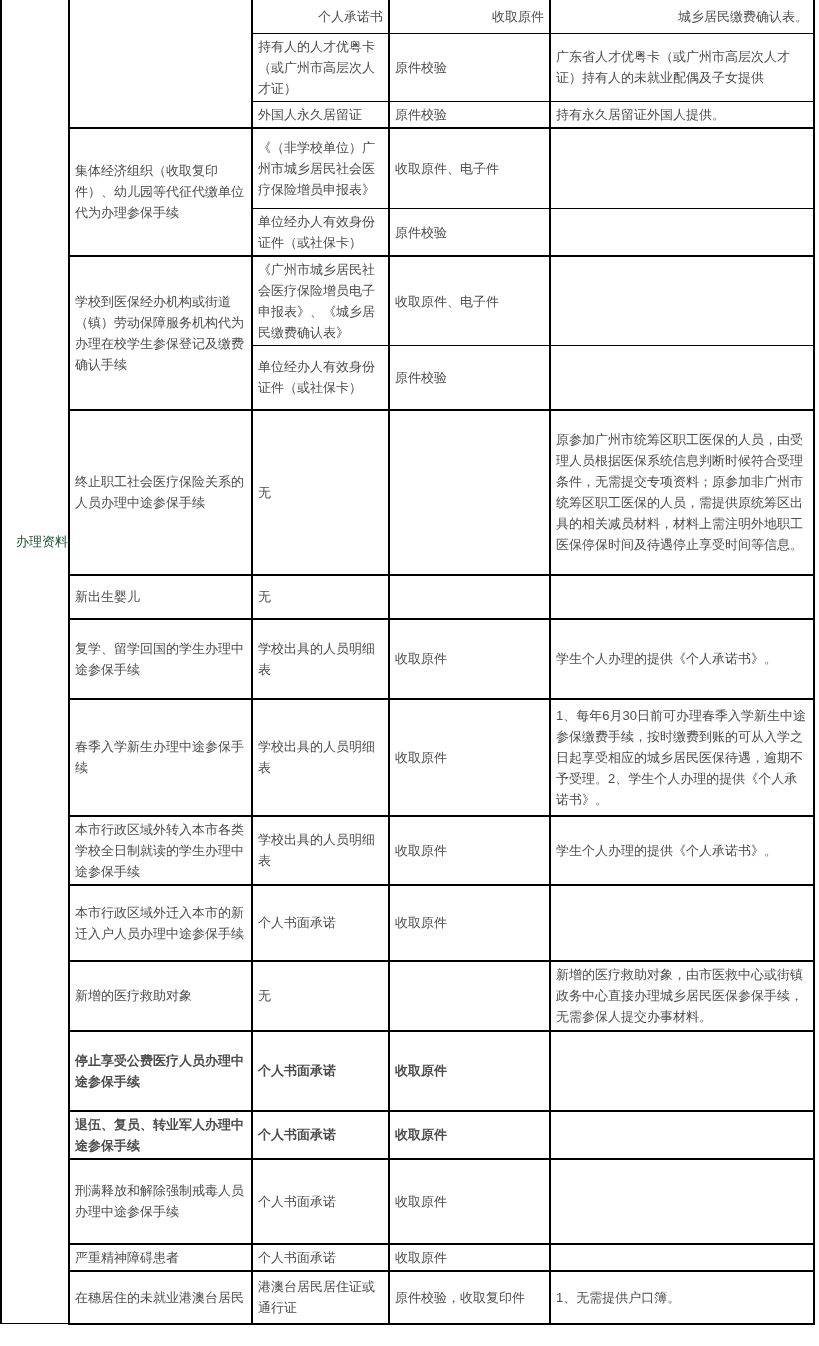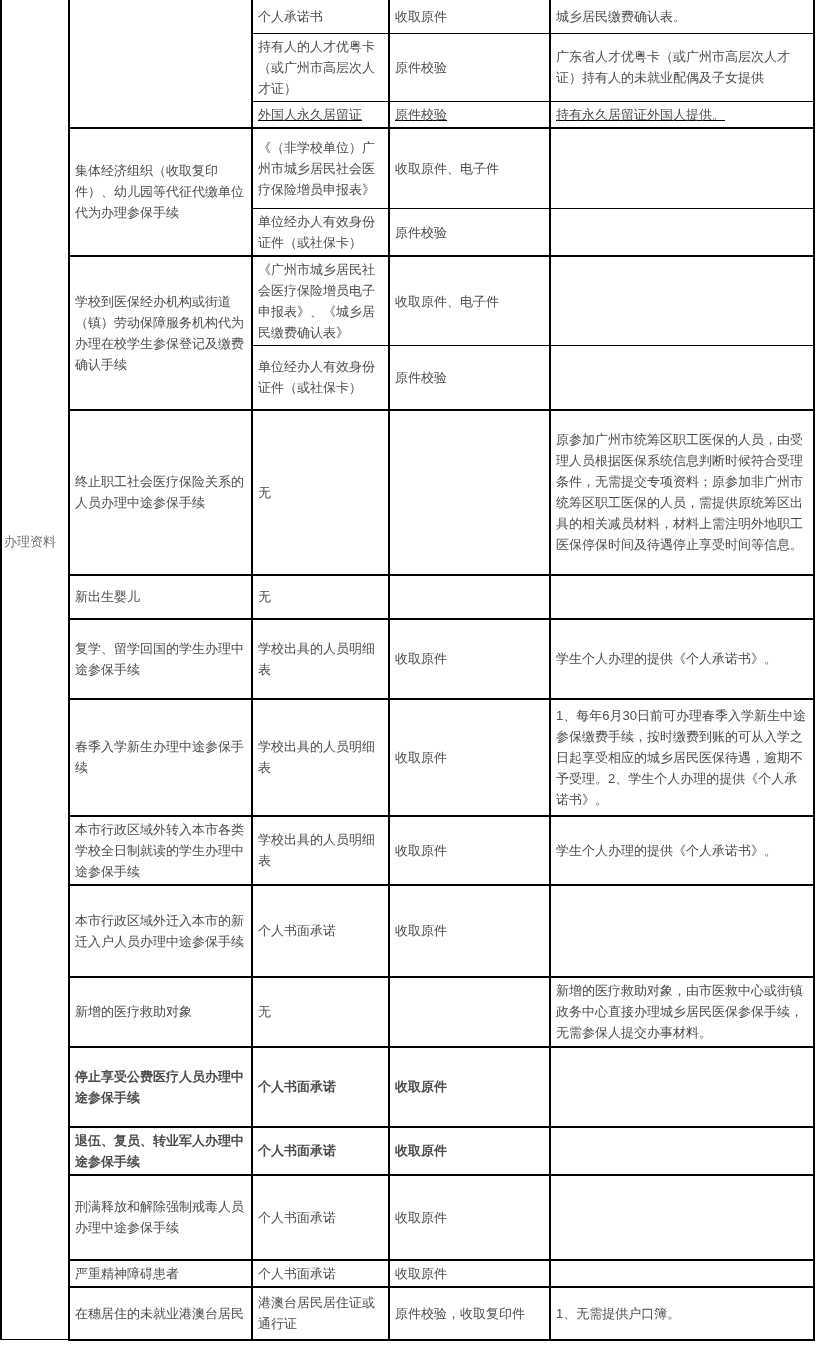--- a/index.html
+++ b/index.html
@@ -26,38 +26,38 @@
     font-size: 13px;
     line-height: 21px;
     color: #4c4c4c;
     text-align: left;
     overflow: hidden;
   }
   
   tr.thin-below td { border-bottom-width: 1px; }
   tr.sub td        { border-top-width: 1px; }
   
-  tr.first td { border-top: 0; }
+  tr.first td { border-top: 0; text-align: right; }
   
   td.c-rowheader {
     border-left: 0;
     border-top: 0;
     border-bottom-width: 2px;
     padding: 0;
     position: relative;
     vertical-align: top;
   }
   .rowheader-label {
     position: absolute;
     top: 533px;
     left: 2px;
     width: 64px;
     font-size: 13px;
     line-height: 17px;
-    color: #737373;
+    color: #14532d;
     white-space: nowrap;
   }
 </style>
 </head>
 <body>
 
 <div class="page">
   <table class="req-table">
     <colgroup>
       <col style="width:68px">
@@ -74,21 +74,21 @@
           <td class="c-scenario" rowspan="3"></td>
           <td class="c-material">个人承诺书</td>
           <td class="c-handling">收取原件</td>
           <td class="c-note">城乡居民缴费确认表。</td>
         </tr>
         <tr class="sub thin-below" style="height: 67px;">
           <td class="c-material">持有人的人才优粤卡（或广州市高层次人才证）</td>
           <td class="c-handling">原件校验</td>
           <td class="c-note">广东省人才优粤卡（或广州市高层次人才证）持有人的未就业配偶及子女提供</td>
         </tr>
-        <tr class="sub" style="height: 22px; text-decoration: underline;">
+        <tr class="sub" style="height: 22px;">
           <td class="c-material">外国人永久居留证</td>
           <td class="c-handling">原件校验</td>
           <td class="c-note">持有永久居留证外国人提供。</td>
         </tr>
         <tr class="thin-below" style="height: 81px;">
           <td class="c-scenario" rowspan="2">集体经济组织（收取复印件）、幼儿园等代征代缴单位代为办理参保手续</td>
           <td class="c-material">《（非学校单位）广州市城乡居民社会医疗保险增员申报表》</td>
           <td class="c-handling">收取原件、电子件</td>
           <td class="c-note"></td>
         </tr>
@@ -131,21 +131,21 @@
           <td class="c-material">学校出具的人员明细表</td>
           <td class="c-handling">收取原件</td>
           <td class="c-note">1、每年6月30日前可办理春季入学新生中途参保缴费手续，按时缴费到账的可从入学之日起享受相应的城乡居民医保待遇，逾期不予受理。2、学生个人办理的提供《个人承诺书》。</td>
         </tr>
         <tr style="height: 67px;">
           <td class="c-scenario" rowspan="1">本市行政区域外转入本市各类学校全日制就读的学生办理中途参保手续</td>
           <td class="c-material">学校出具的人员明细表</td>
           <td class="c-handling">收取原件</td>
           <td class="c-note">学生个人办理的提供《个人承诺书》。</td>
         </tr>
-        <tr style="height: 92px;">
+        <tr style="height: 76px;">
           <td class="c-scenario" rowspan="1">本市行政区域外迁入本市的新迁入户人员办理中途参保手续</td>
           <td class="c-material">个人书面承诺</td>
           <td class="c-handling">收取原件</td>
           <td class="c-note"></td>
         </tr>
         <tr style="height: 70px;">
           <td class="c-scenario" rowspan="1">新增的医疗救助对象</td>
           <td class="c-material">无</td>
           <td class="c-handling"></td>
           <td class="c-note">新增的医疗救助对象，由市医救中心或街镇政务中心直接办理城乡居民医保参保手续，无需参保人提交办事材料。</td>

